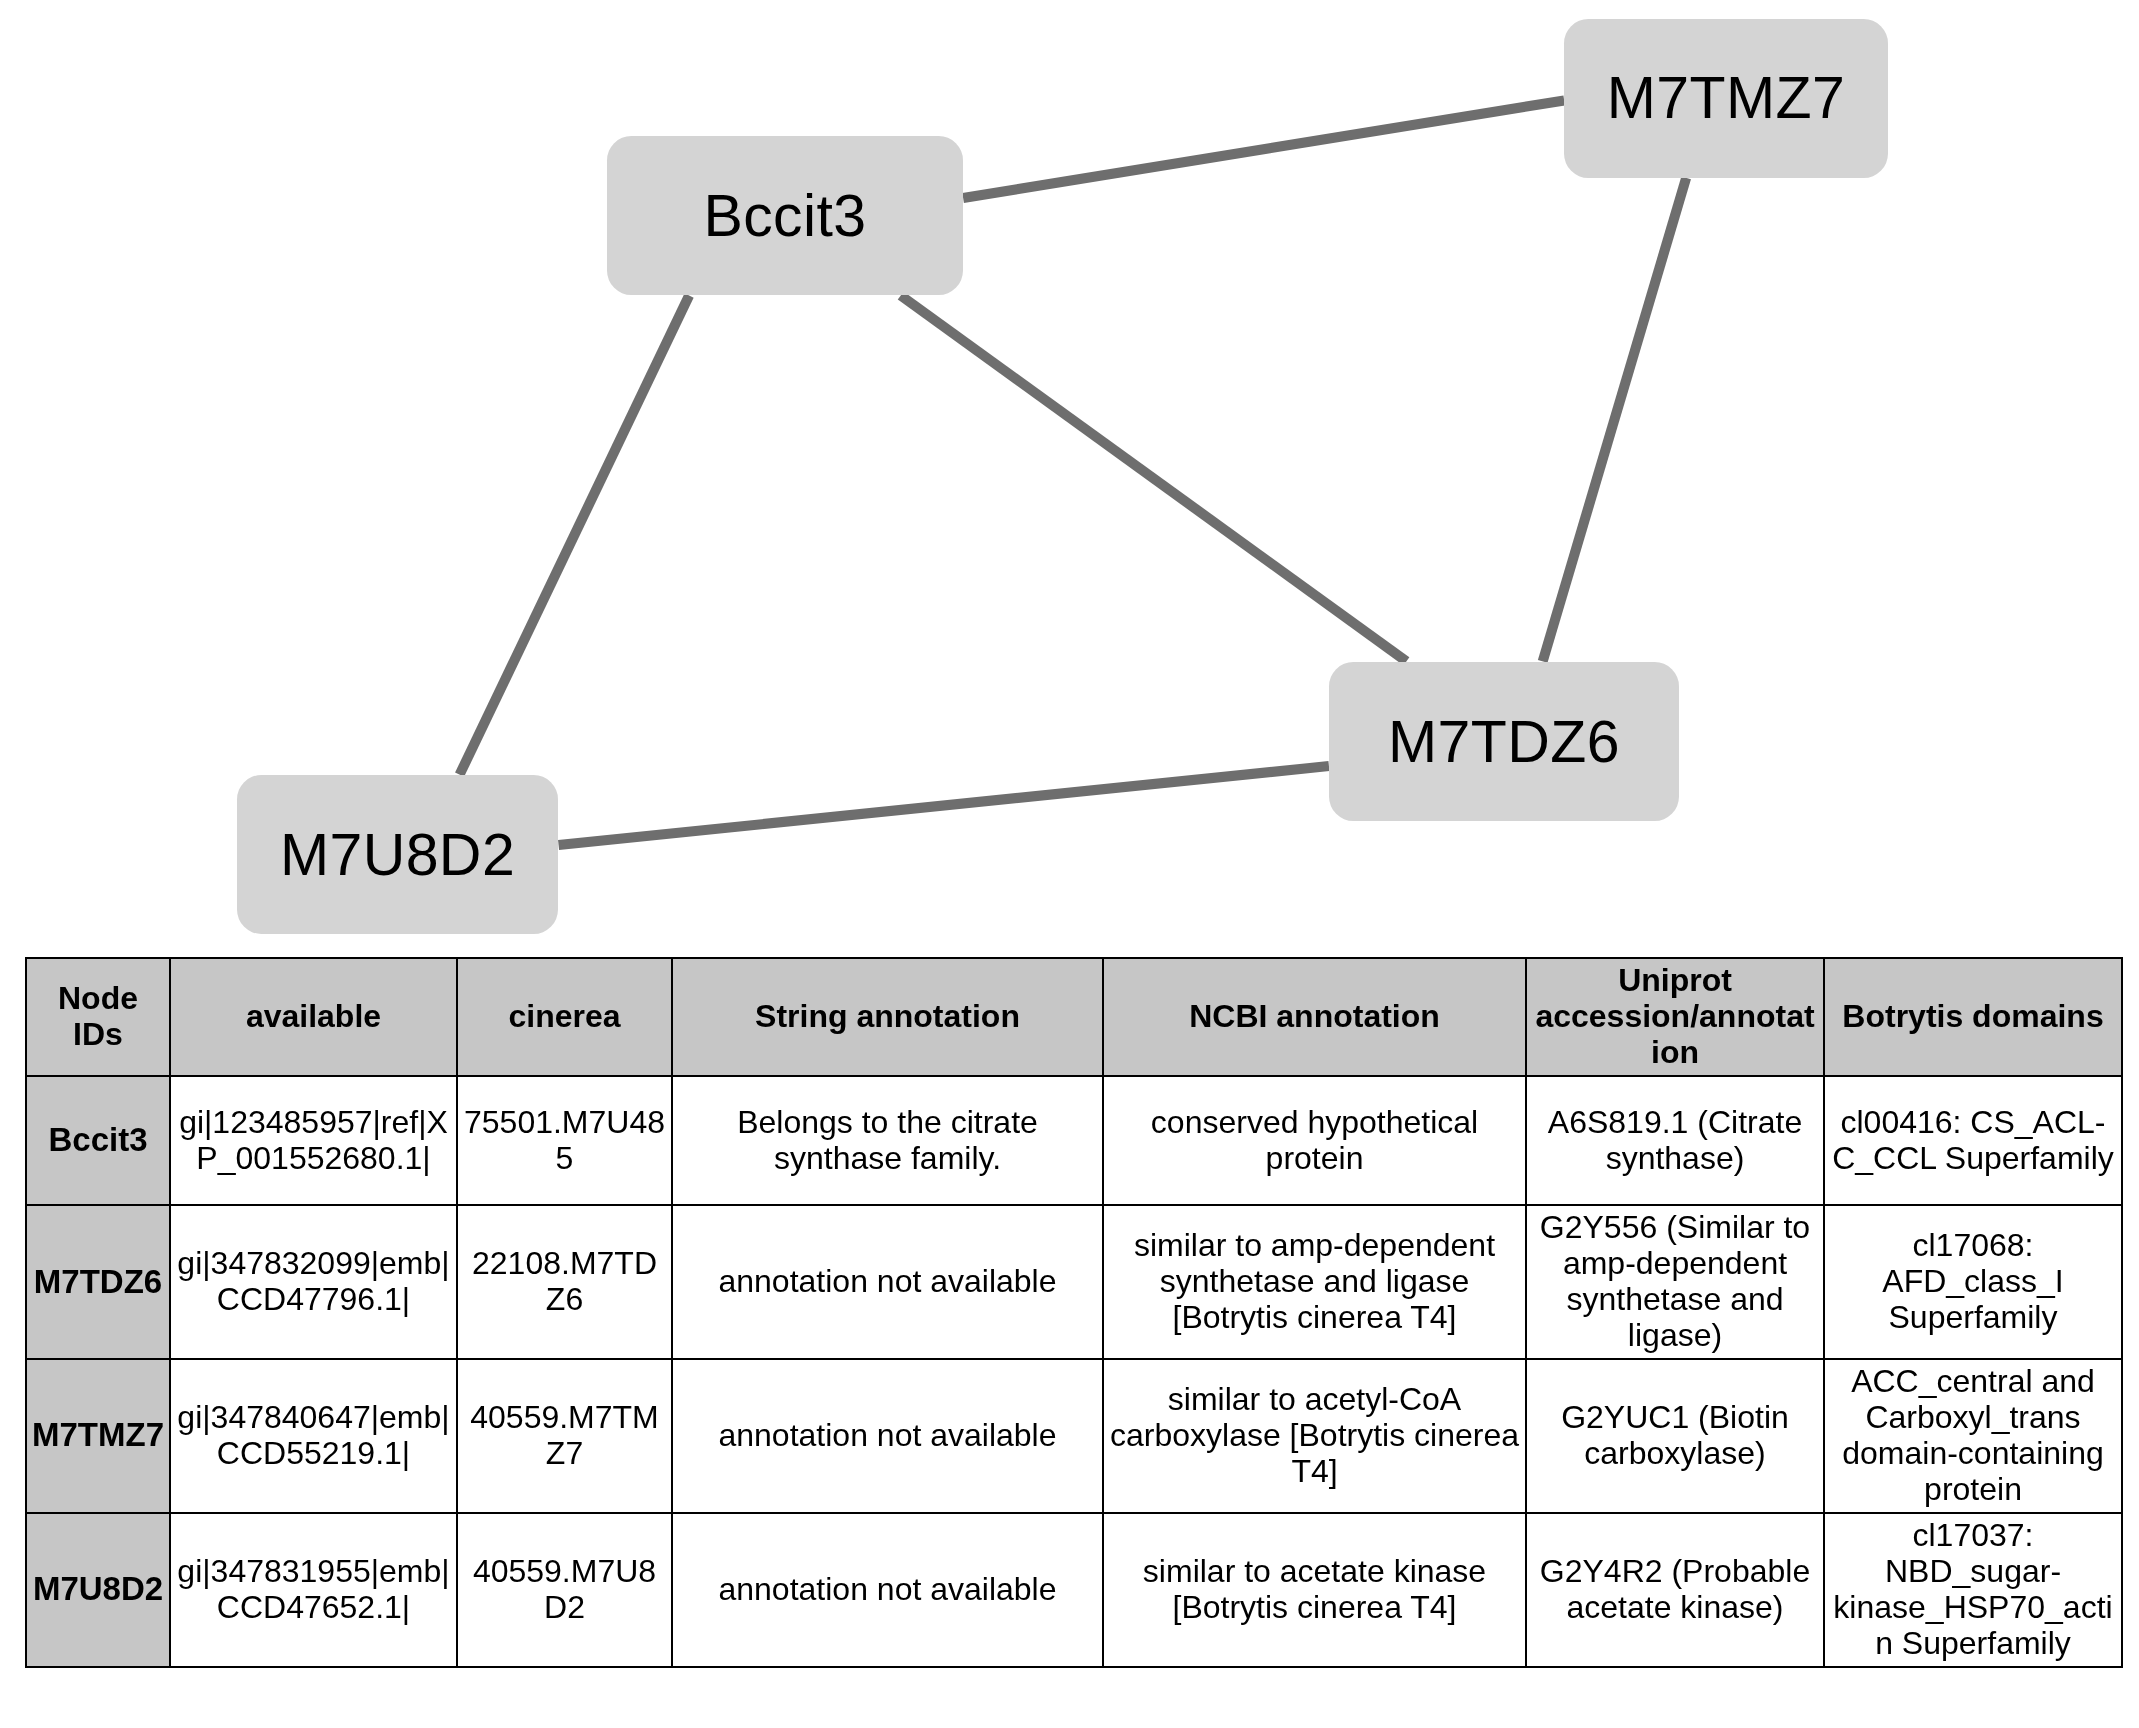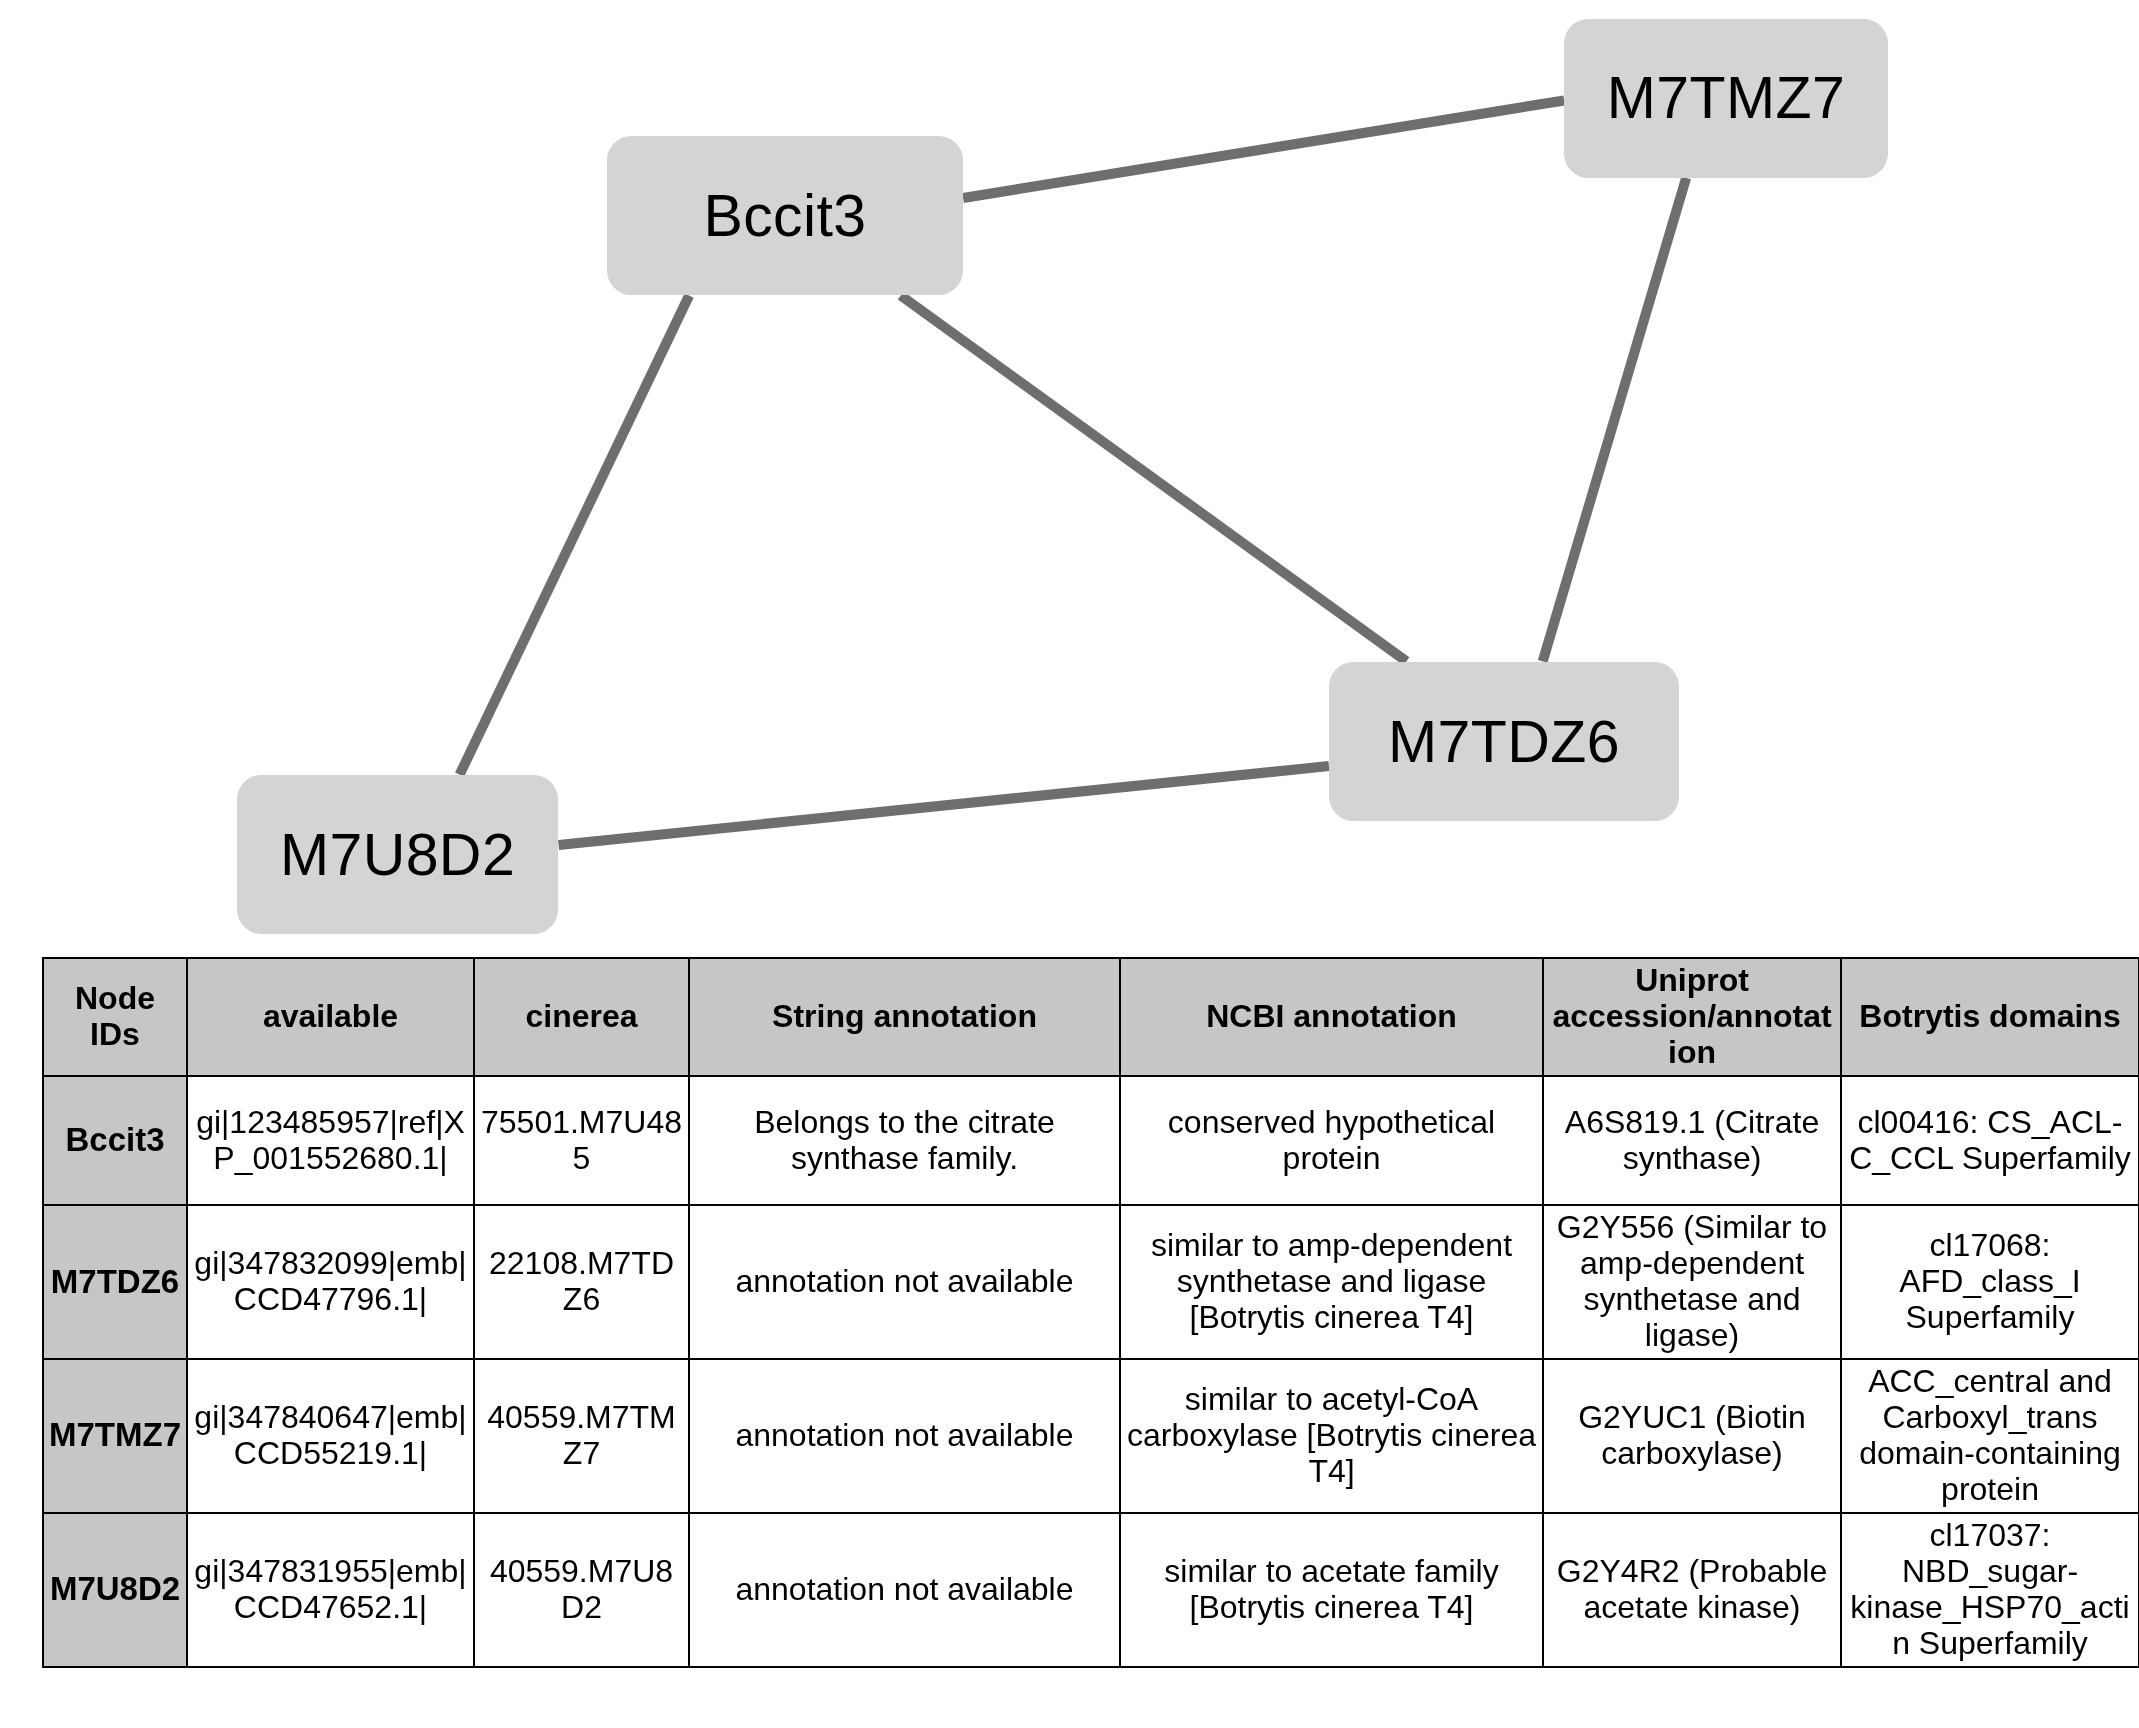--- a/index.html
+++ b/index.html
@@ -26,21 +26,21 @@
     font-family:"Liberation Sans", sans-serif;
     box-sizing:border-box;
   }
   #node-bccit3{left:607px;top:136px;width:356px;height:159px;}
   #node-m7tmz7{left:1564px;top:18.7px;width:324px;height:159px;}
   #node-m7tdz6{left:1329px;top:662px;width:350px;height:159px;}
   #node-m7u8d2{left:237px;top:775px;width:321px;height:159px;}
 
   
   #tbl-wrap{
-    position:absolute;left:42px;top:957px;width:1986px;
+    position:absolute;left:25px;top:957px;width:1986px;
   }
   table{
     border-collapse:collapse;
     width:2095px;
     table-layout:fixed;
     font-family:"Liberation Sans", sans-serif;
   }
   table, th, td{border:2.9px solid #000;}
   th,td{
     text-align:center;
@@ -146,20 +146,20 @@
         <td>annotation not available</td>
         <td>similar to acetyl-CoA carboxylase [Botrytis cinerea T4]</td>
         <td>G2YUC1 (Biotin carboxylase)</td>
         <td>ACC_central and Carboxyl_trans domain-containing protein</td>
       </tr>
       <tr>
         <td class="node-id">M7U8D2</td>
         <td>gi|347831955|emb|CCD47652.1|</td>
         <td>40559.M7U8D2</td>
         <td>annotation not available</td>
-        <td>similar to acetate family [Botrytis cinerea T4]</td>
+        <td>similar to acetate kinase [Botrytis cinerea T4]</td>
         <td>G2Y4R2 (Probable acetate kinase)</td>
         <td>cl17037: NBD_sugar-kinase_HSP70_actin Superfamily</td>
       </tr>
     </tbody>
   </table>
 </div>
 
 
 </body></html>

